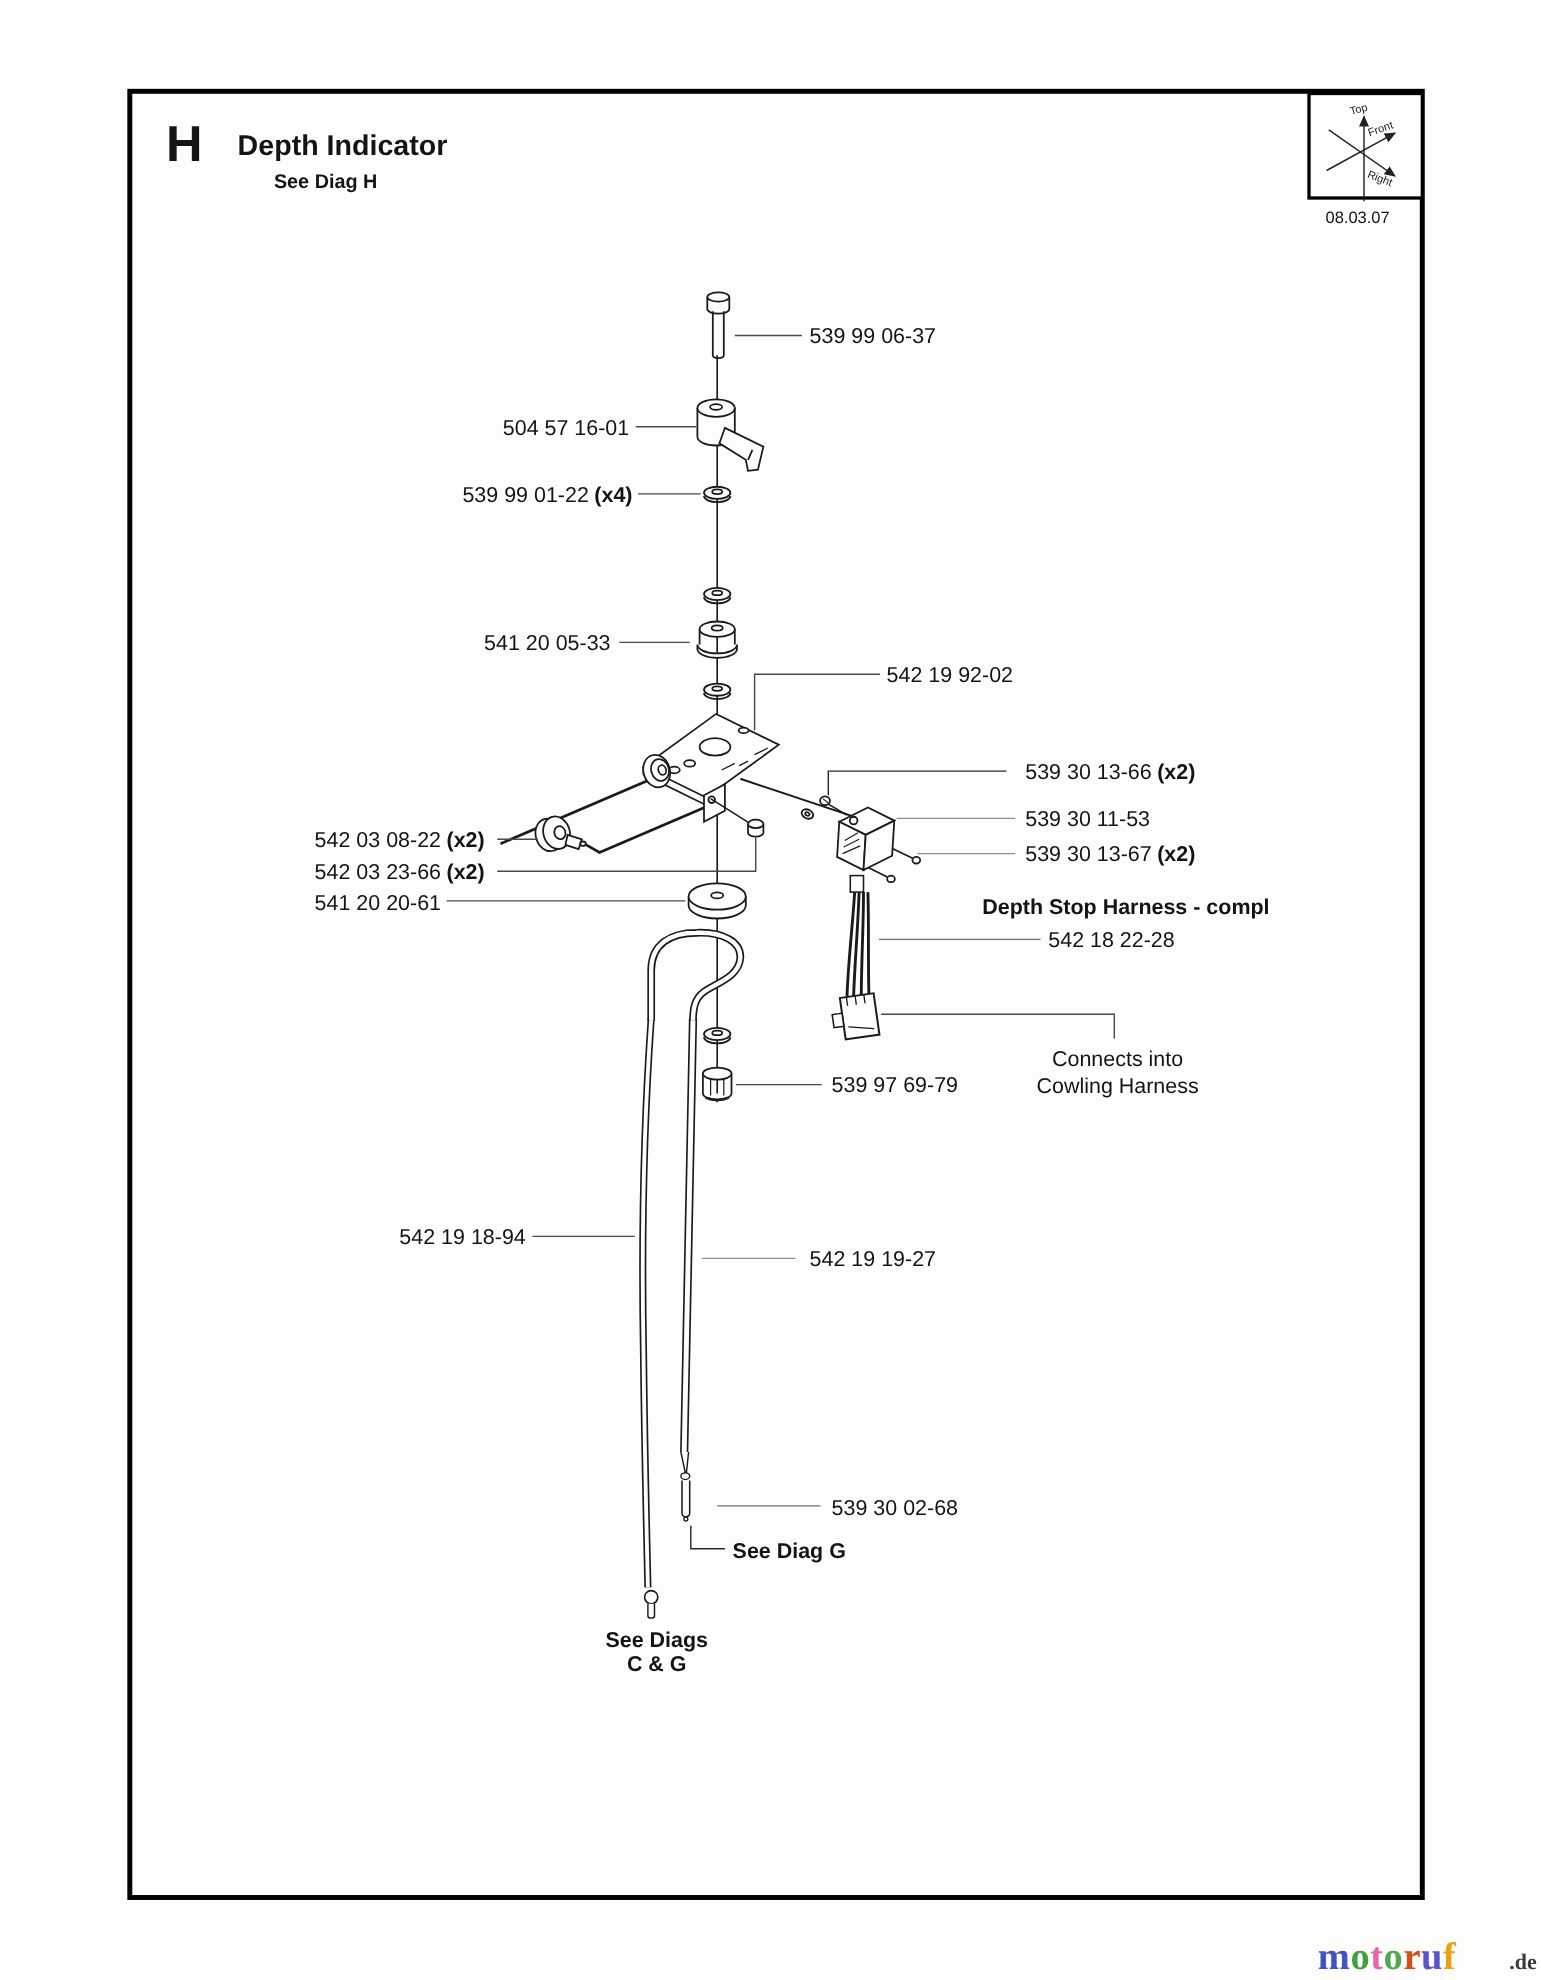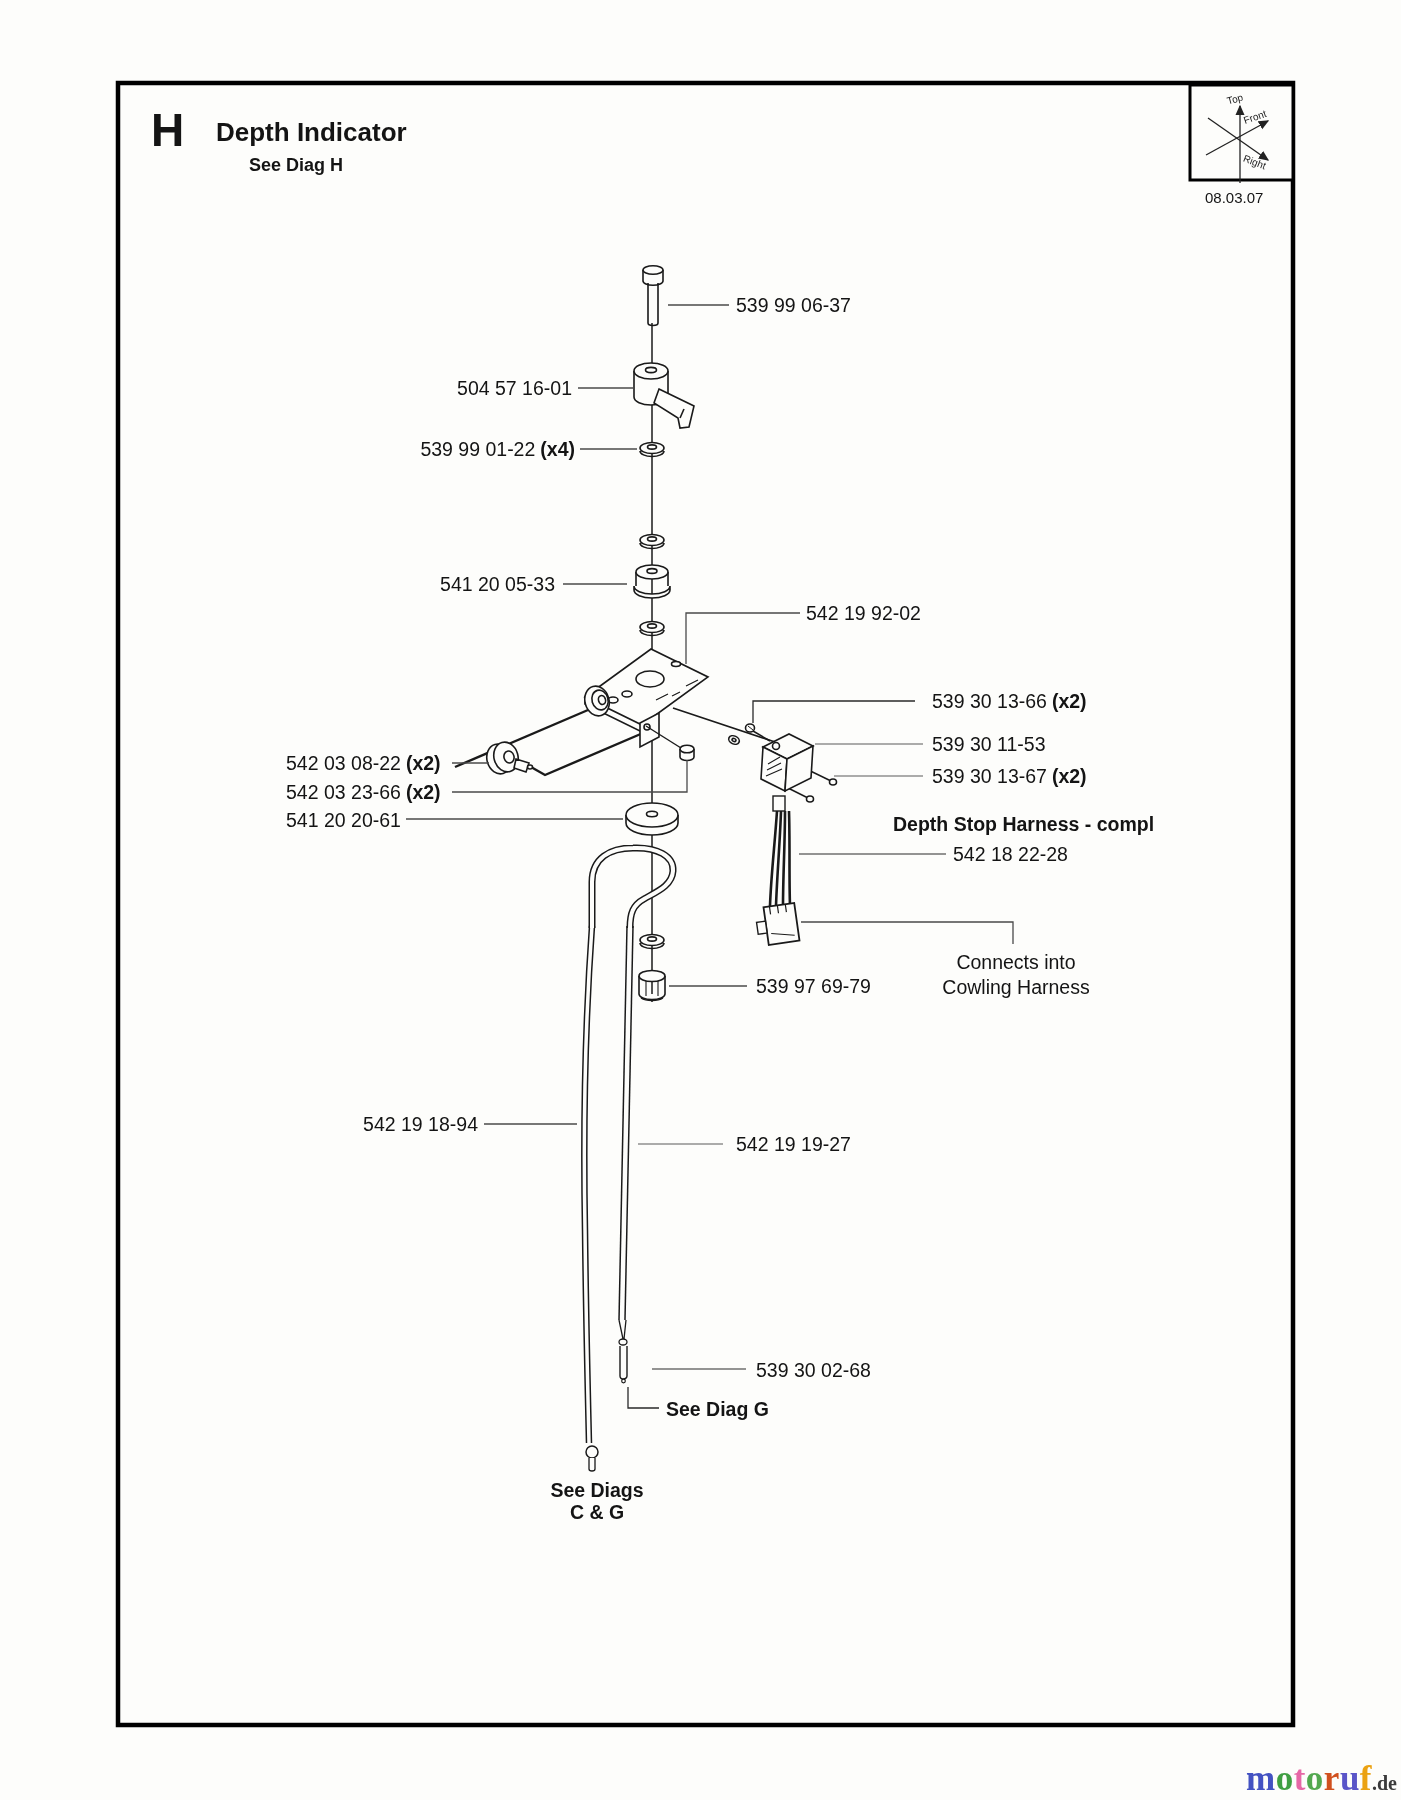--- a/index.html
+++ b/index.html
@@ -8,21 +8,21 @@
   svg text{font-family:"Liberation Sans",sans-serif;fill:#141414;}
   .lbl{font-size:19.5px;}
   .b{font-weight:bold;}
   .hdr-letter{font-size:46px;font-weight:bold;}
   .hdr-title{font-size:26px;font-weight:bold;}
   .hdr-sub{font-size:18px;font-weight:bold;}
   .date{font-size:15px;}
   .ori{font-size:10px;fill:#222;}
   .logo{position:absolute;right:4px;bottom:4px;font-family:"Liberation Serif",serif;
         font-weight:bold;font-size:35px;line-height:1;letter-spacing:.5px;}
-  .logo .suffix{font-size:20px;color:#3b3b3b;letter-spacing:0;}
+  .logo .suffix{font-size:20px;color:#3b3b3b;letter-spacing:0;margin-left:48px;}
 </style>
 </head>
 <body>
 
 <div class="page">
 <svg width="1401" height="1800" viewBox="0 0 1401 1800">
   <defs>
     <marker id="arr" markerWidth="9" markerHeight="8" refX="7" refY="3.5" orient="auto">
       <path d="M0,0 L8,3.5 L0,7 Z" fill="#222"></path>
     </marker>

